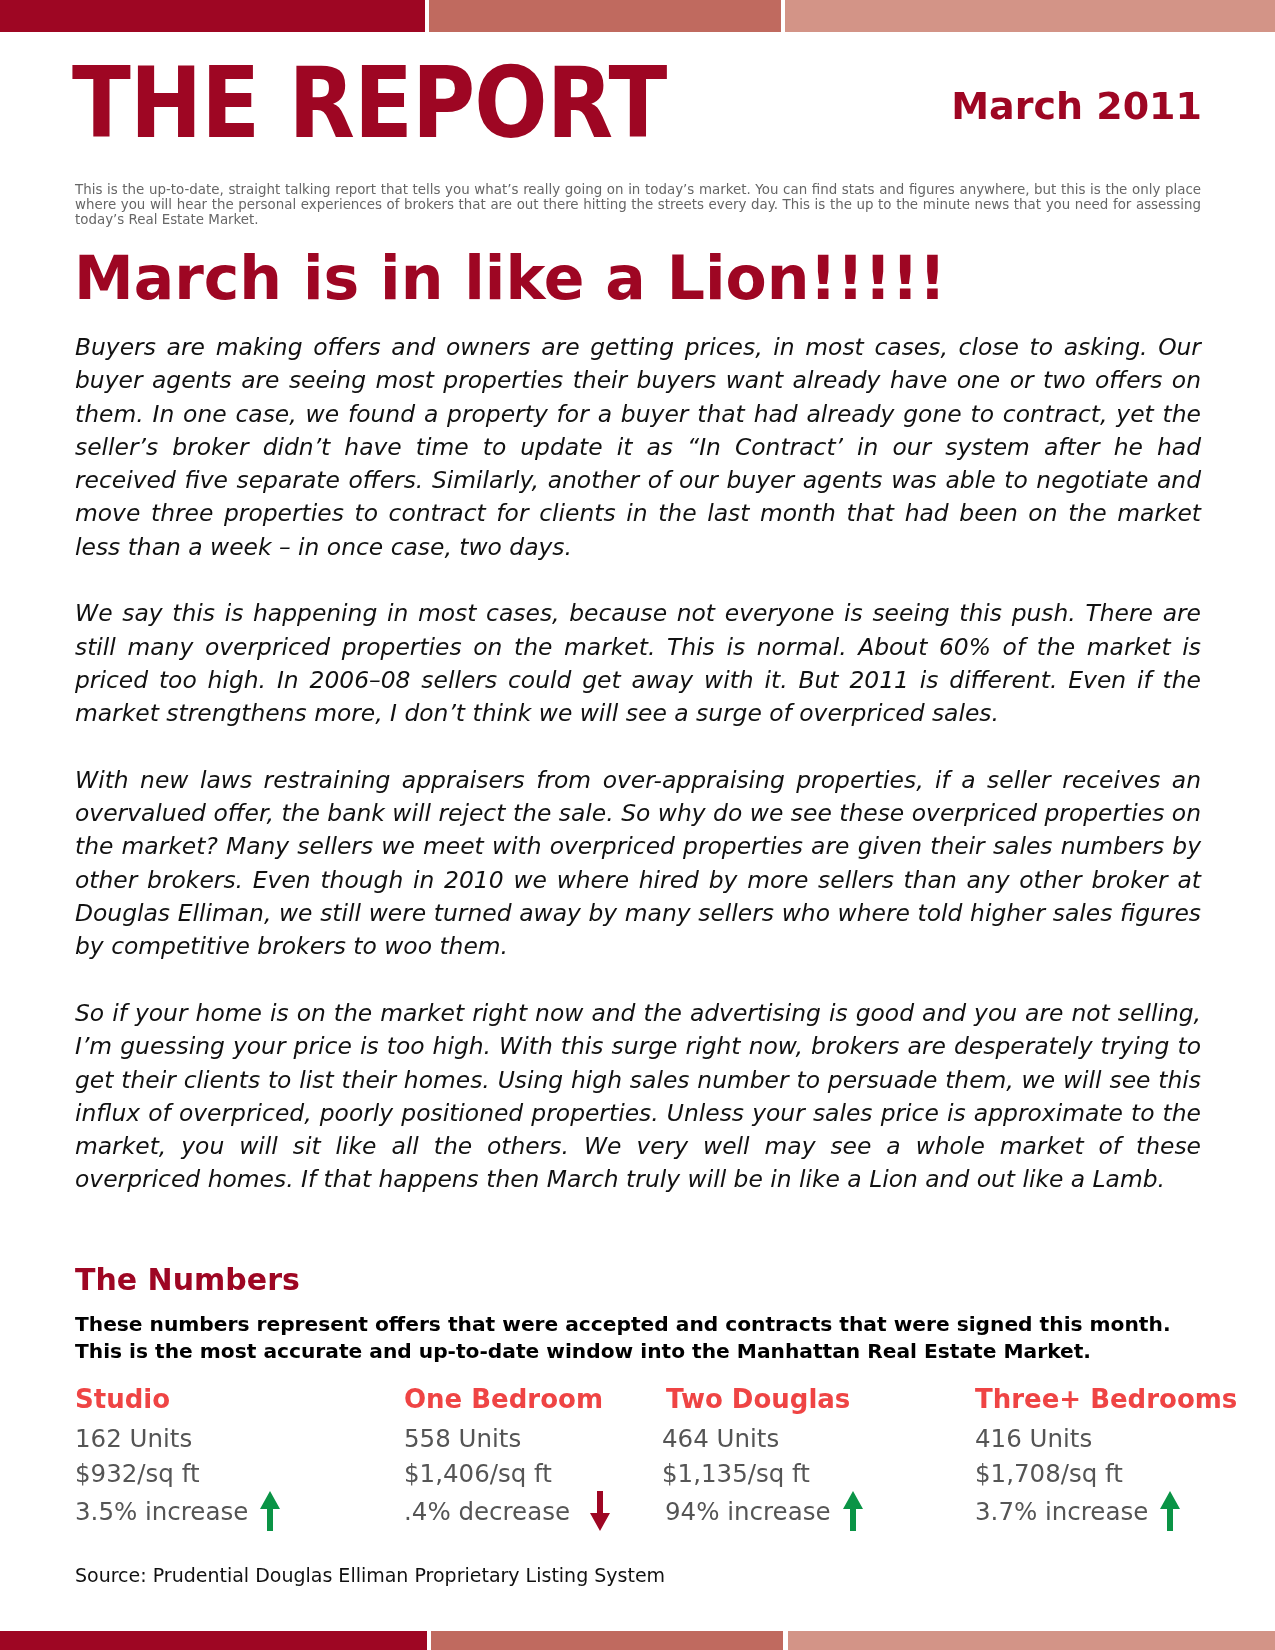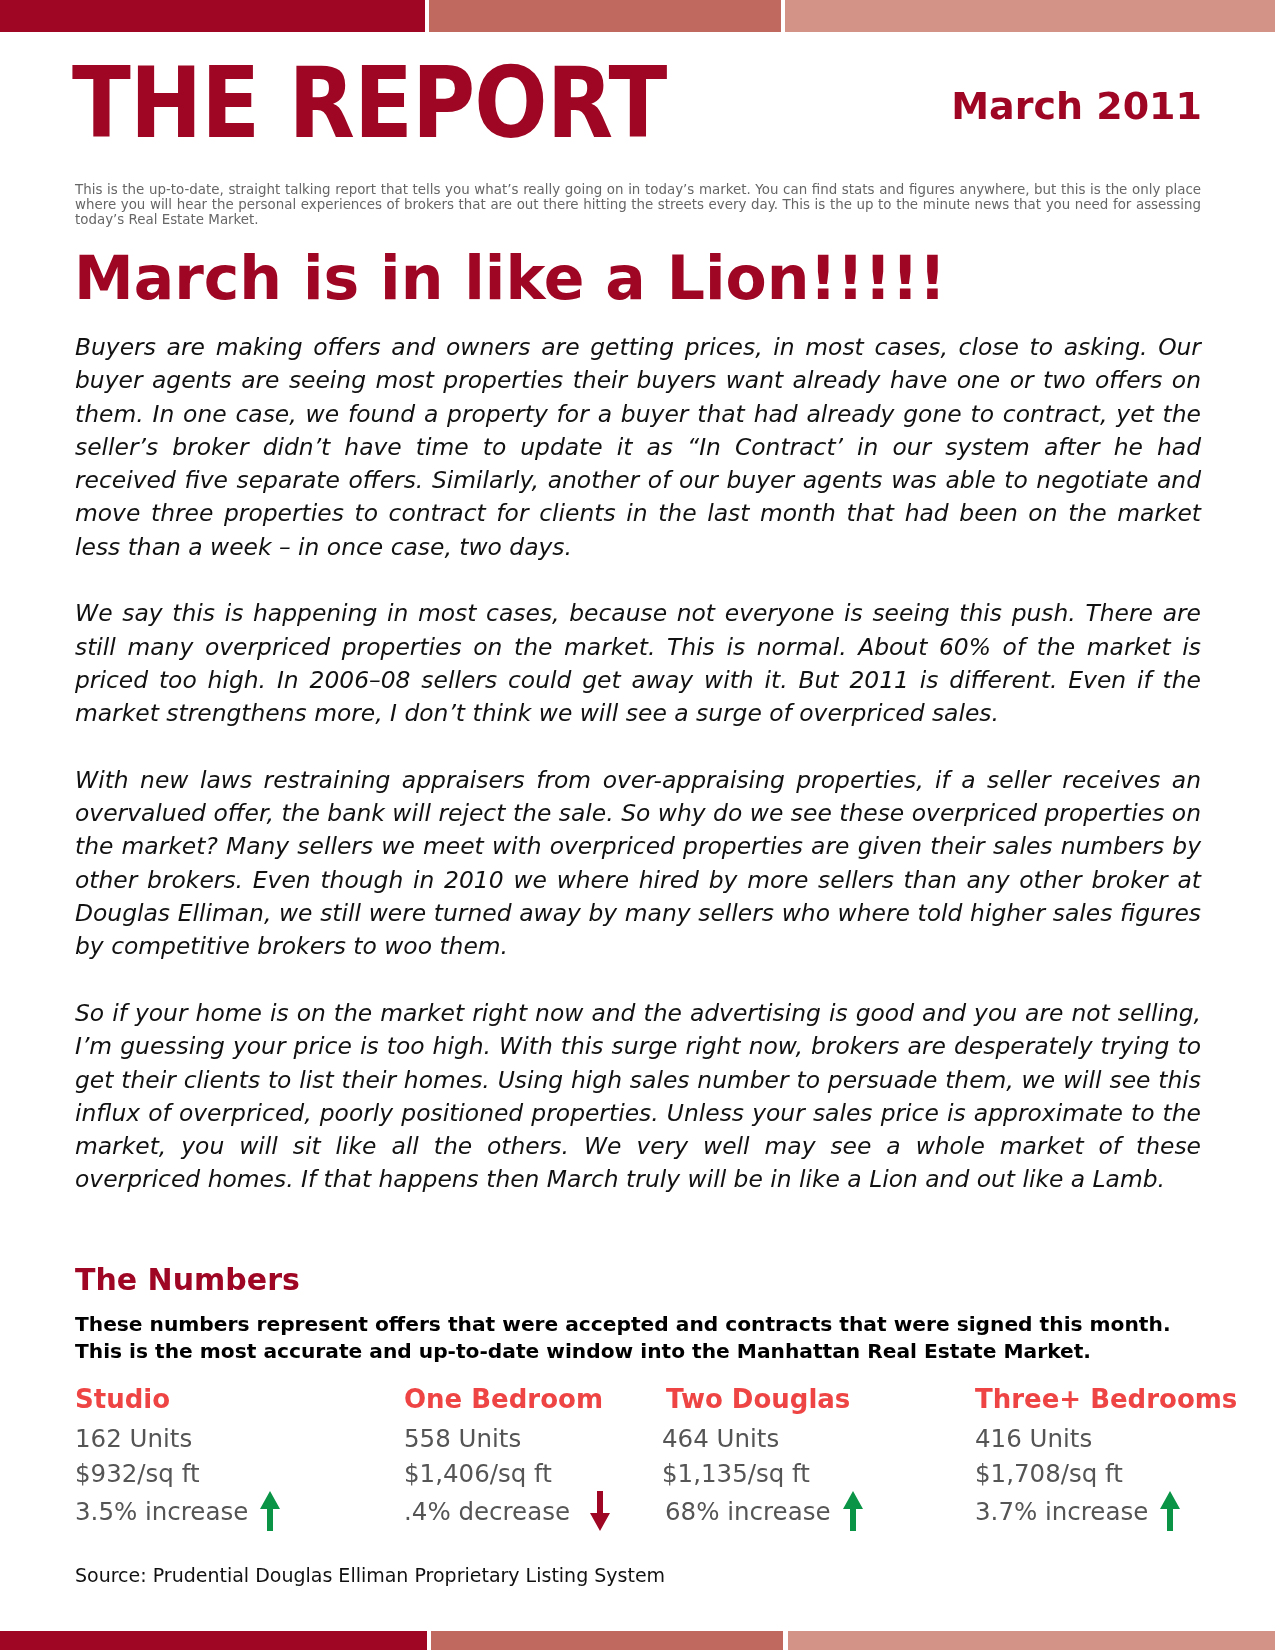--- a/index.html
+++ b/index.html
@@ -80,21 +80,21 @@
         <polygon points="9,0 15,0 15,22 22,22 12,40 2,22 9,22" fill="#9e0623"></polygon>
       </svg>
   </div>
 </div>
 
 <div class="stat-col" style="left:662px;">
   <div class="cat" style="margin-left:4px;">Two Douglas</div>
   <div class="line">464 Units</div>
   <div class="line">$1,135/sq ft</div>
   <div class="line chg" style="margin-left:3px;">
-    <span>68% increase</span>
+    <span>94% increase</span>
     <svg class="arrow" viewBox="0 0 24 40">
         <polygon points="12,0 22,18 15,18 15,40 9,40 9,18 2,18" fill="#0a9446"></polygon>
       </svg>
   </div>
 </div>
 
 <div class="stat-col" style="left:975px;">
   <div class="cat">Three+ Bedrooms</div>
   <div class="line">416 Units</div>
   <div class="line">$1,708/sq ft</div>

